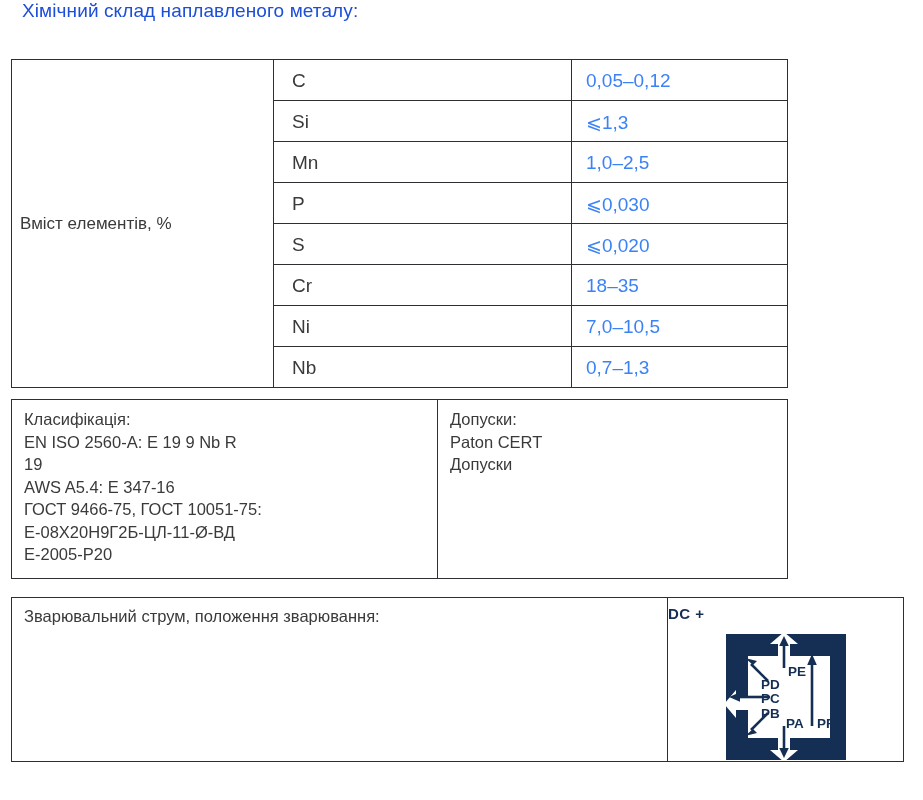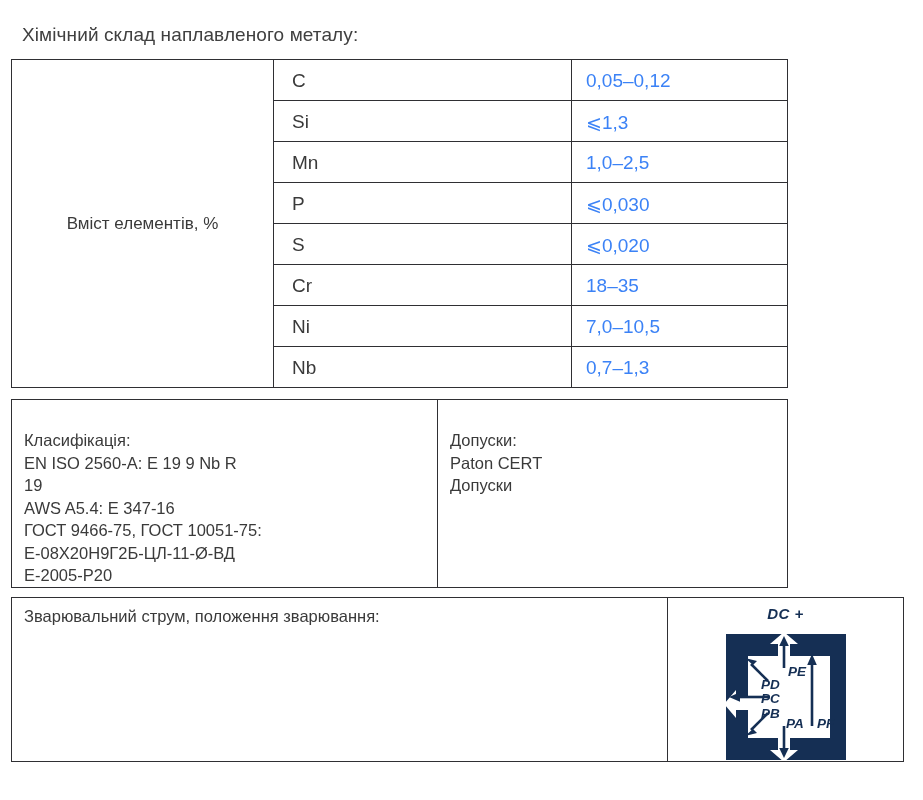--- a/index.html
+++ b/index.html
@@ -13,23 +13,23 @@
     font-family: "Liberation Sans", sans-serif;
     color: #3a3a3a;
     position: relative;
     overflow: hidden;
   }
 
   
   .page-title {
     position: absolute;
     left: 22px;
-    top: 24px;
+    top: 0;
     font-size: 19px;
-    color: #404040;
+    color: #1d4ed8;
     letter-spacing: 0.1px;
     white-space: nowrap;
   }
 
   
   .tbl {
     position: absolute;
     border-collapse: collapse;
     table-layout: fixed;
   }
@@ -41,21 +41,21 @@
 
   
   #composition-table {
     left: 11px;
     top: 59px;
     width: 777px;
   }
   #composition-table td.label-cell {
     width: 245px;
     vertical-align: middle;
-    text-align: center;
+    text-align: left;
     font-size: 17px;
     color: #3a3a3a;
     padding: 0 8px;
   }
   #composition-table td.element-cell {
     width: 279px;
     height: 38px;
     font-size: 19px;
     color: #3a3a3a;
     padding: 2px 0 0 18px;
@@ -79,42 +79,40 @@
     height: 180px;
   }
   #classification-table td {
     vertical-align: top;
     padding: 8px 0 0 12px;
     font-size: 16.5px;
     line-height: 22.5px;
     color: #3a3a3a;
   }
   #classification-table td.col-left  { width: 413px; }
-  .block-heading { display: block; margin-top: 21px; }
+  .block-heading { display: block; }
   .block-line    { display: block; white-space: nowrap; }
 
   
   #welding-table {
     left: 11px;
     top: 597px;
     width: 893px;
     height: 165px;
   }
   #welding-table td.col-text {
     width: 643px;
     padding: 9px 0 8px 12px;
     font-size: 16.5px;
     color: #3a3a3a;
     vertical-align: top;
   }
   #welding-table td.col-diagram {
     padding: 0;
     vertical-align: top;
-    text-align: center;
-    font-style: italic;
   }
 
   .polarity-label {
     margin-top: 7px;
     font-size: 15px;
     font-weight: bold;
     color: #152f54;
     letter-spacing: 0.5px;
   }
   .position-diagram-wrap {

